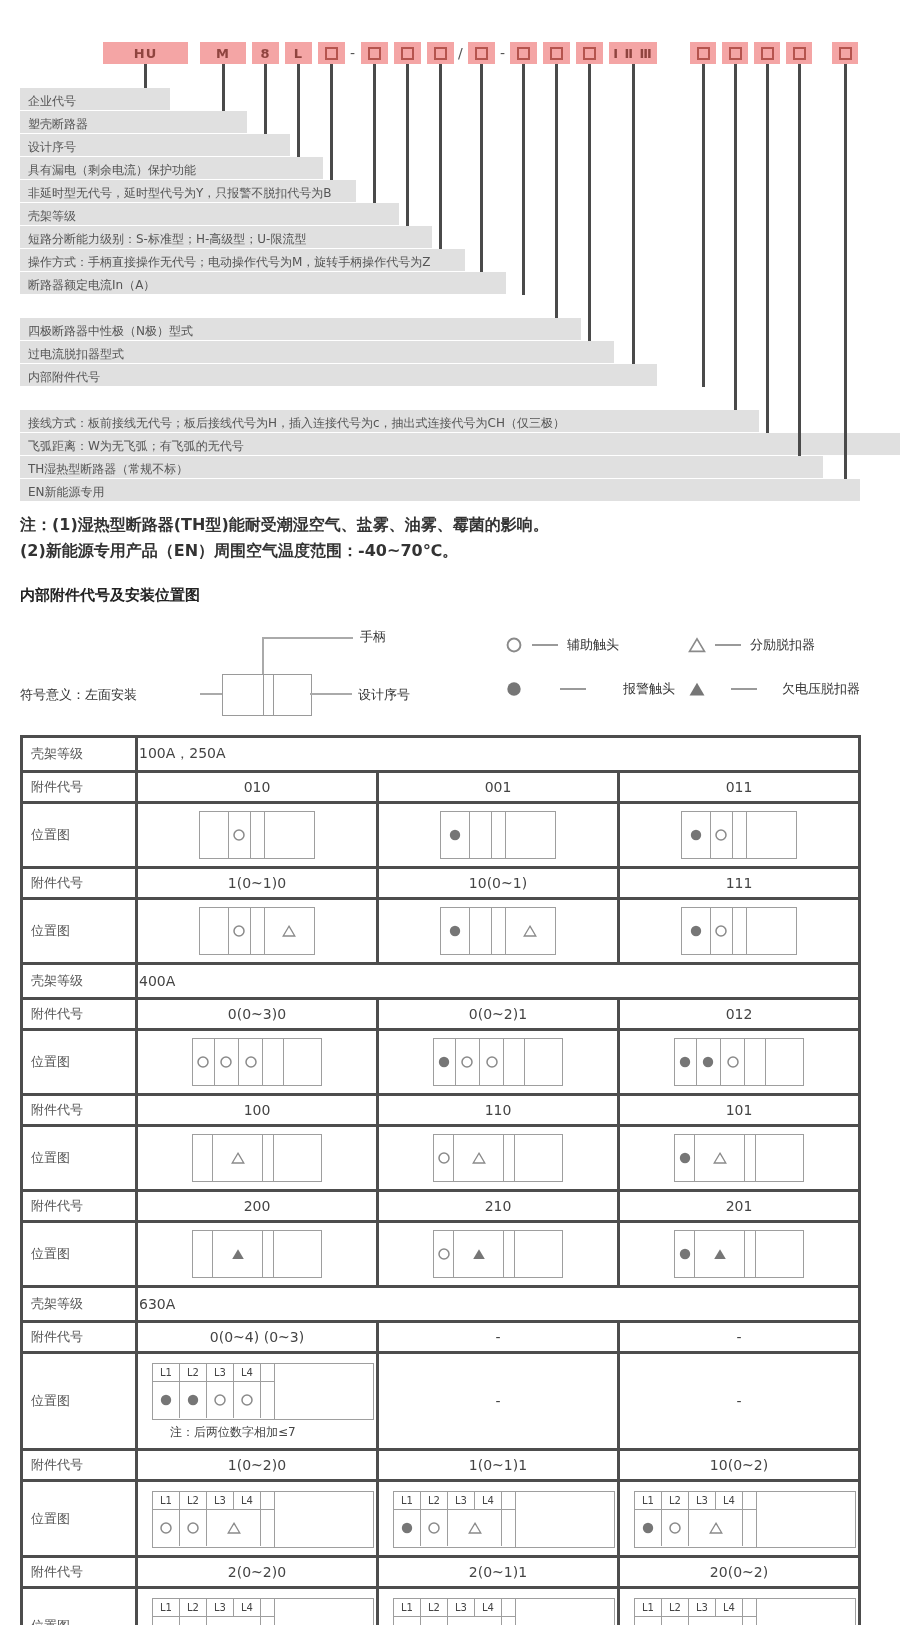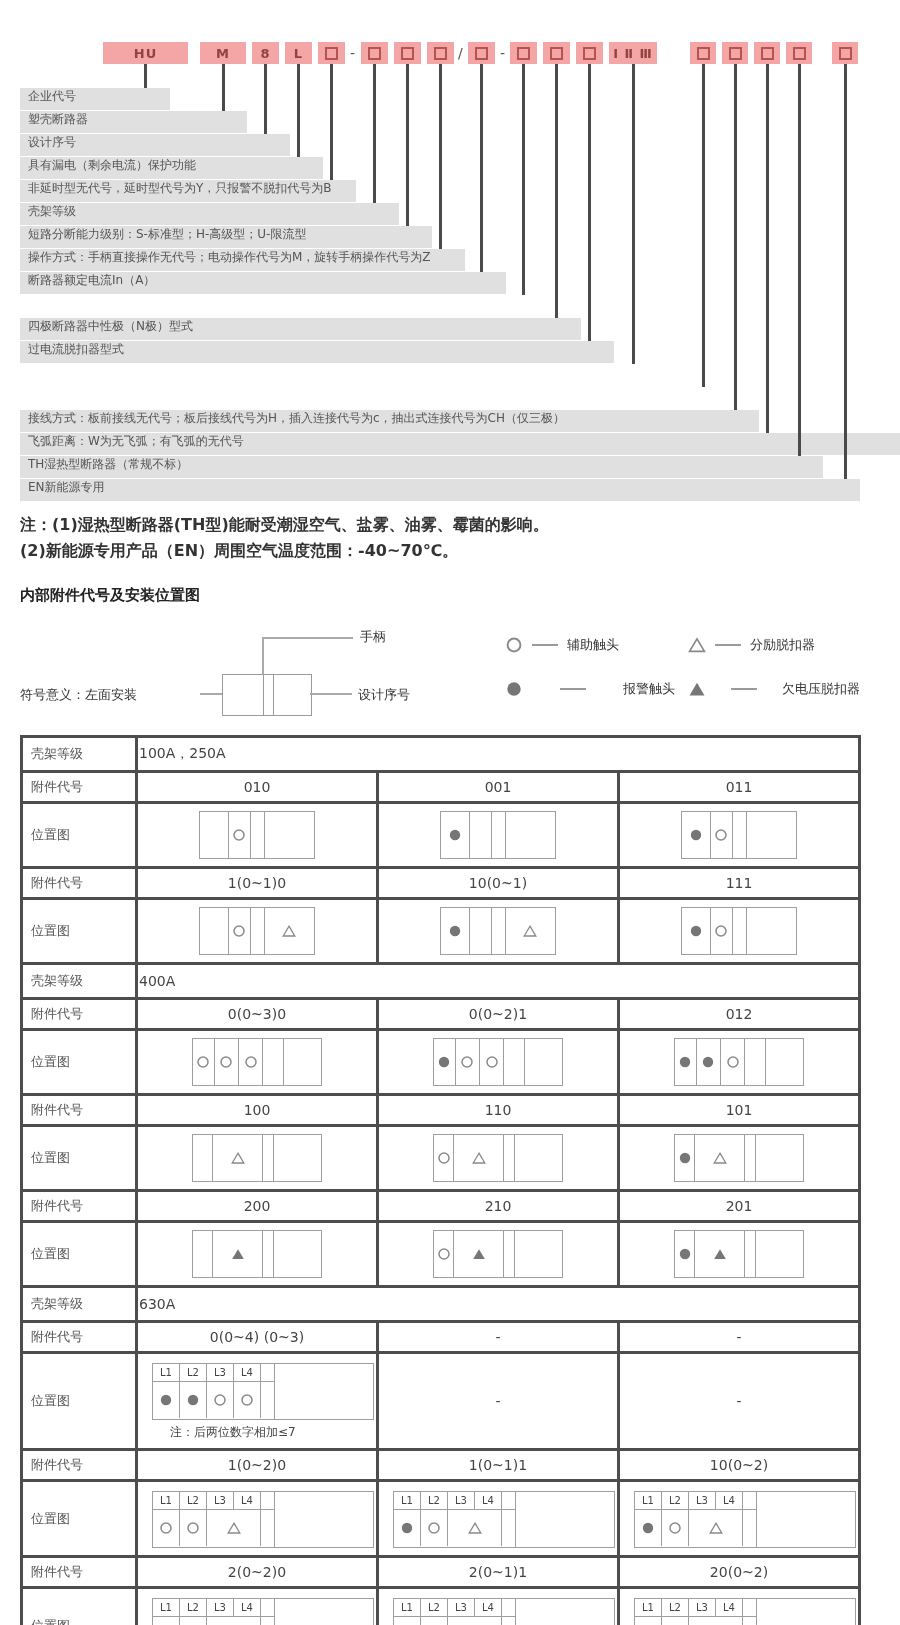--- a/index.html
+++ b/index.html
@@ -7,21 +7,21 @@
         font-family:"DejaVu Sans","Liberation Sans",sans-serif;}
   
   #model-code{position:absolute;top:0;left:0;width:900px;height:506px;}
   .cbox{position:absolute;top:42px;height:22px;background:var(--pink,#f4a5a5);
         color:var(--pinktext,#8f443f);font-size:13px;font-weight:600;
         display:flex;align-items:center;justify-content:center;letter-spacing:1px;}
   .sq{width:9px;height:9px;border:2px solid var(--sqborder,#b5544e);display:block;}
   .csep{position:absolute;top:42px;height:22px;line-height:22px;color:#555;font-size:14px;}
   .vline{position:absolute;width:3px;background:var(--line,#4a4a4a);}
   .lbar{position:absolute;left:20px;height:22px;background:var(--bar,#e0e0e0);
-        display:flex;align-items:flex-start;padding-left:8px;box-sizing:border-box;}
+        display:flex;align-items:flex-end;padding-left:8px;box-sizing:border-box;}
   .lbar-t{font-size:12px;color:#555;white-space:nowrap;}
   
   #notes{position:absolute;top:512px;left:20px;font-size:16px;font-weight:600;color:#333;line-height:26px;}
   #notes p{margin:0;}
   #section-title{position:absolute;top:586px;left:20px;font-size:15px;font-weight:bold;color:#222;margin:0;}
   
   #legend{position:absolute;top:620px;left:0;width:900px;height:110px;}
   .abs{position:absolute;}
   .sk-box{left:222px;top:54px;width:88px;height:40px;border:1px solid #9a9a9a;}
   .sk-div{position:absolute;top:0;width:1px;height:100%;background:#9a9a9a;}
@@ -127,20 +127,23 @@
       </div>
       <div class="cbox" style="left: 576px; width: 27px;">
         <span class="sq"></span>
       </div>
       <div class="vline" style="left: 588px; top: 64px; height: 277px;"></div>
       <div class="lbar" style="top: 341px; width: 593.5px;">
         <span class="lbar-t">过电流脱扣器型式</span>
       </div>
       <div class="cbox" style="left: 609px; width: 48px;">Ⅰ Ⅱ Ⅲ</div>
       <div class="vline" style="left: 631.5px; top: 64px; height: 300px;"></div>
+      <div class="lbar" style="top: 364px; width: 637px;">
+        <span class="lbar-t">内部附件代号</span>
+      </div>
       <div class="cbox" style="left: 690px; width: 26px;">
         <span class="sq"></span>
       </div>
       <div class="vline" style="left: 701.5px; top: 64px; height: 323px;"></div>
       <div class="cbox" style="left: 722px; width: 26px;">
         <span class="sq"></span>
       </div>
       <div class="vline" style="left: 733.5px; top: 64px; height: 346px;"></div>
       <div class="lbar" style="top: 410px; width: 739px;">
         <span class="lbar-t">接线方式：板前接线无代号；板后接线代号为H，插入连接代号为c，抽出式连接代号为CH（仅三极）</span>

